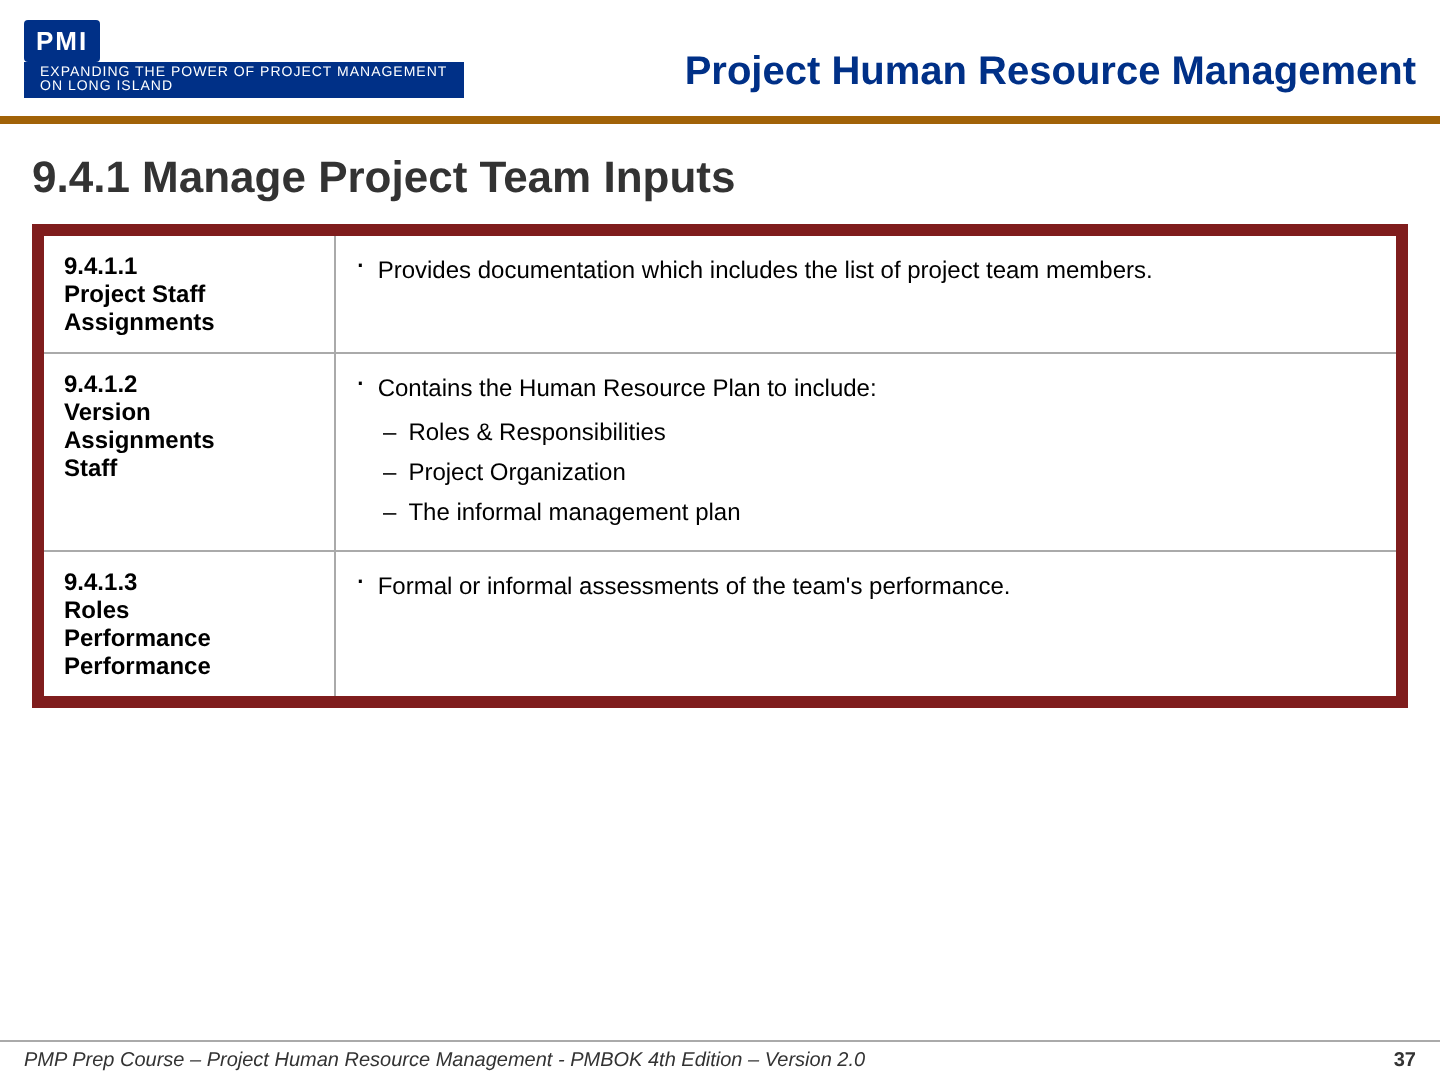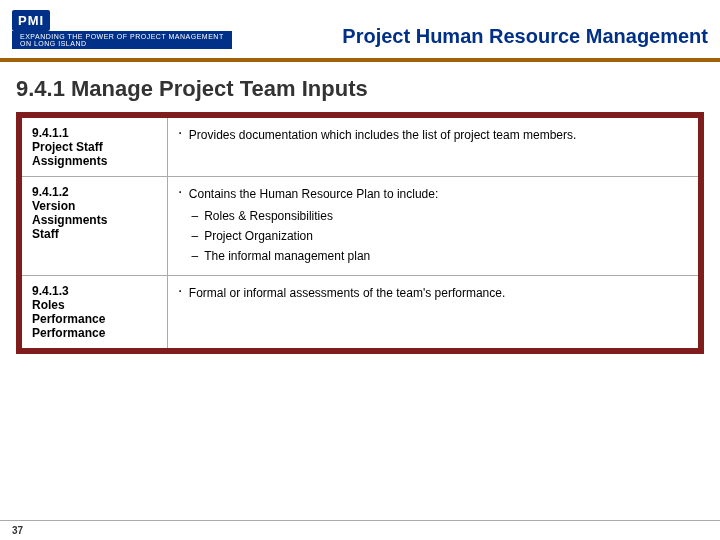--- a/index.html
+++ b/index.html
@@ -241,14 +241,15 @@
         <div class="bullet-item">
           <span class="bullet-dot">·</span>
           <span>Formal or informal assessments of the team's performance.</span>
         </div>
       </td>
     </tr>
   </tbody>
 </table>
 
 <div class="footer">
+  <div class="footer-text">PMP Prep Course – Project Human Resource Management - PMBOK 4th Edition – Version 2.0</div>
   <div class="footer-page">37</div>
 </div>
 
 </body></html>

